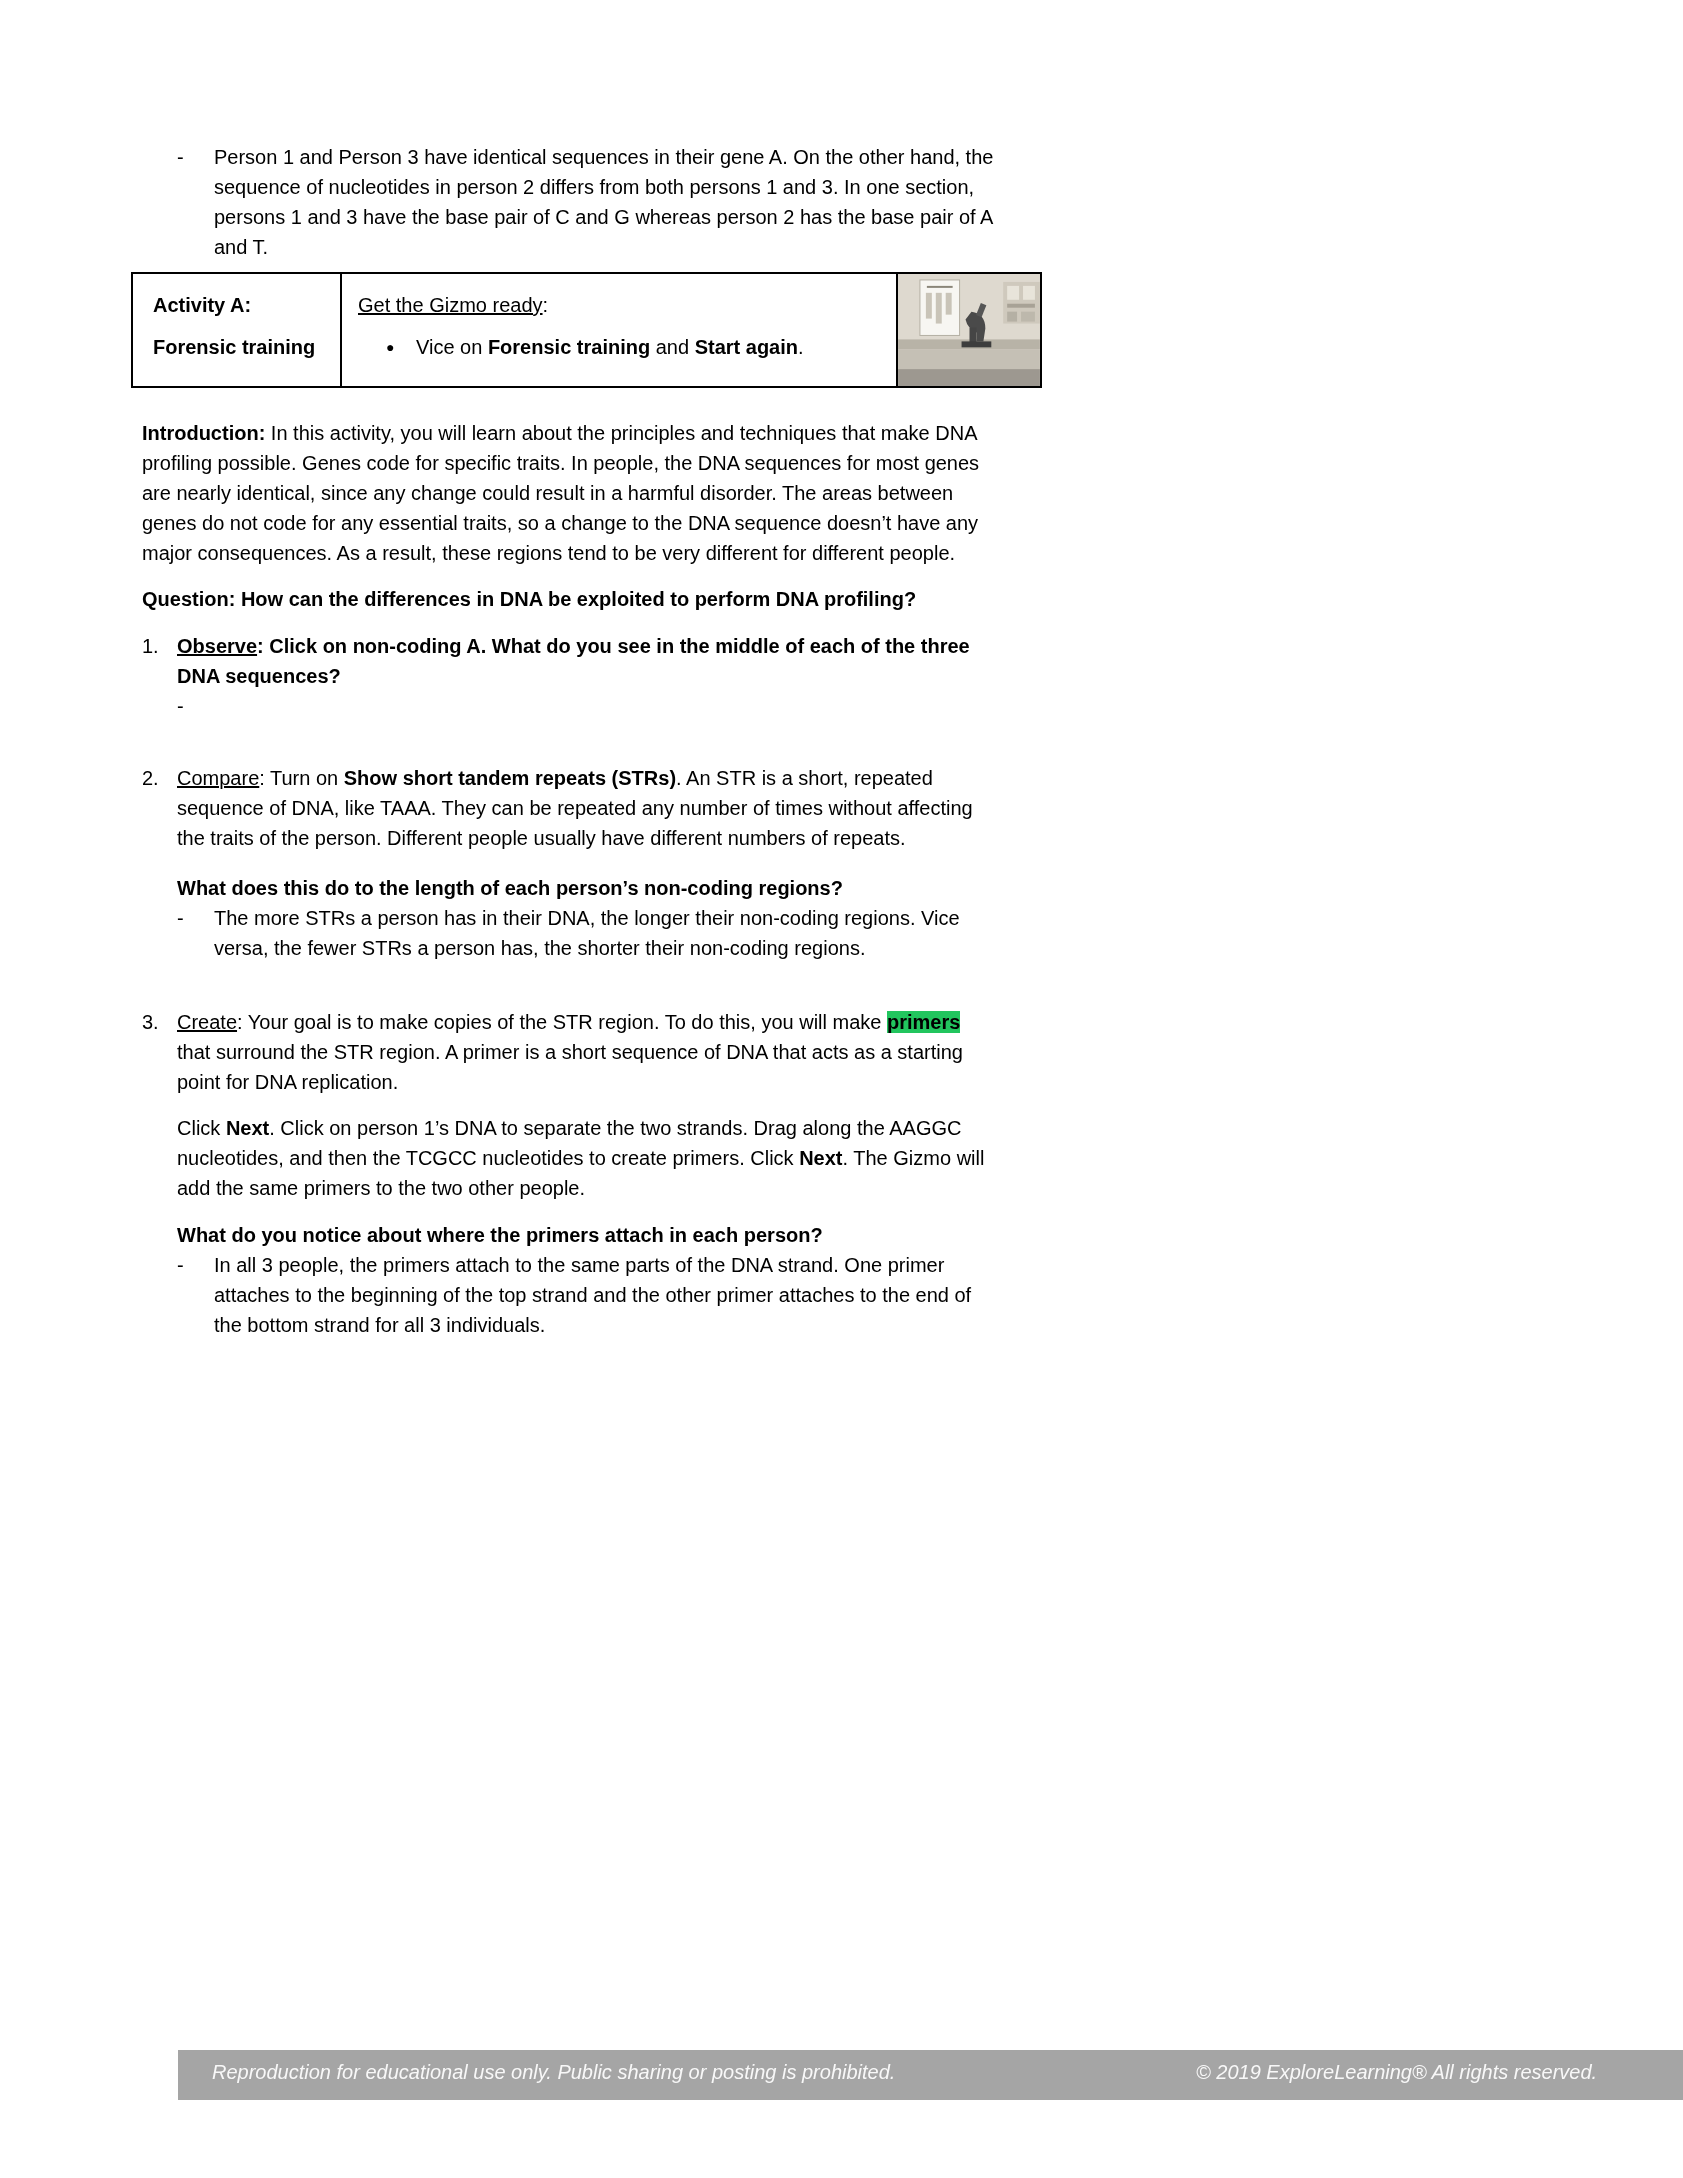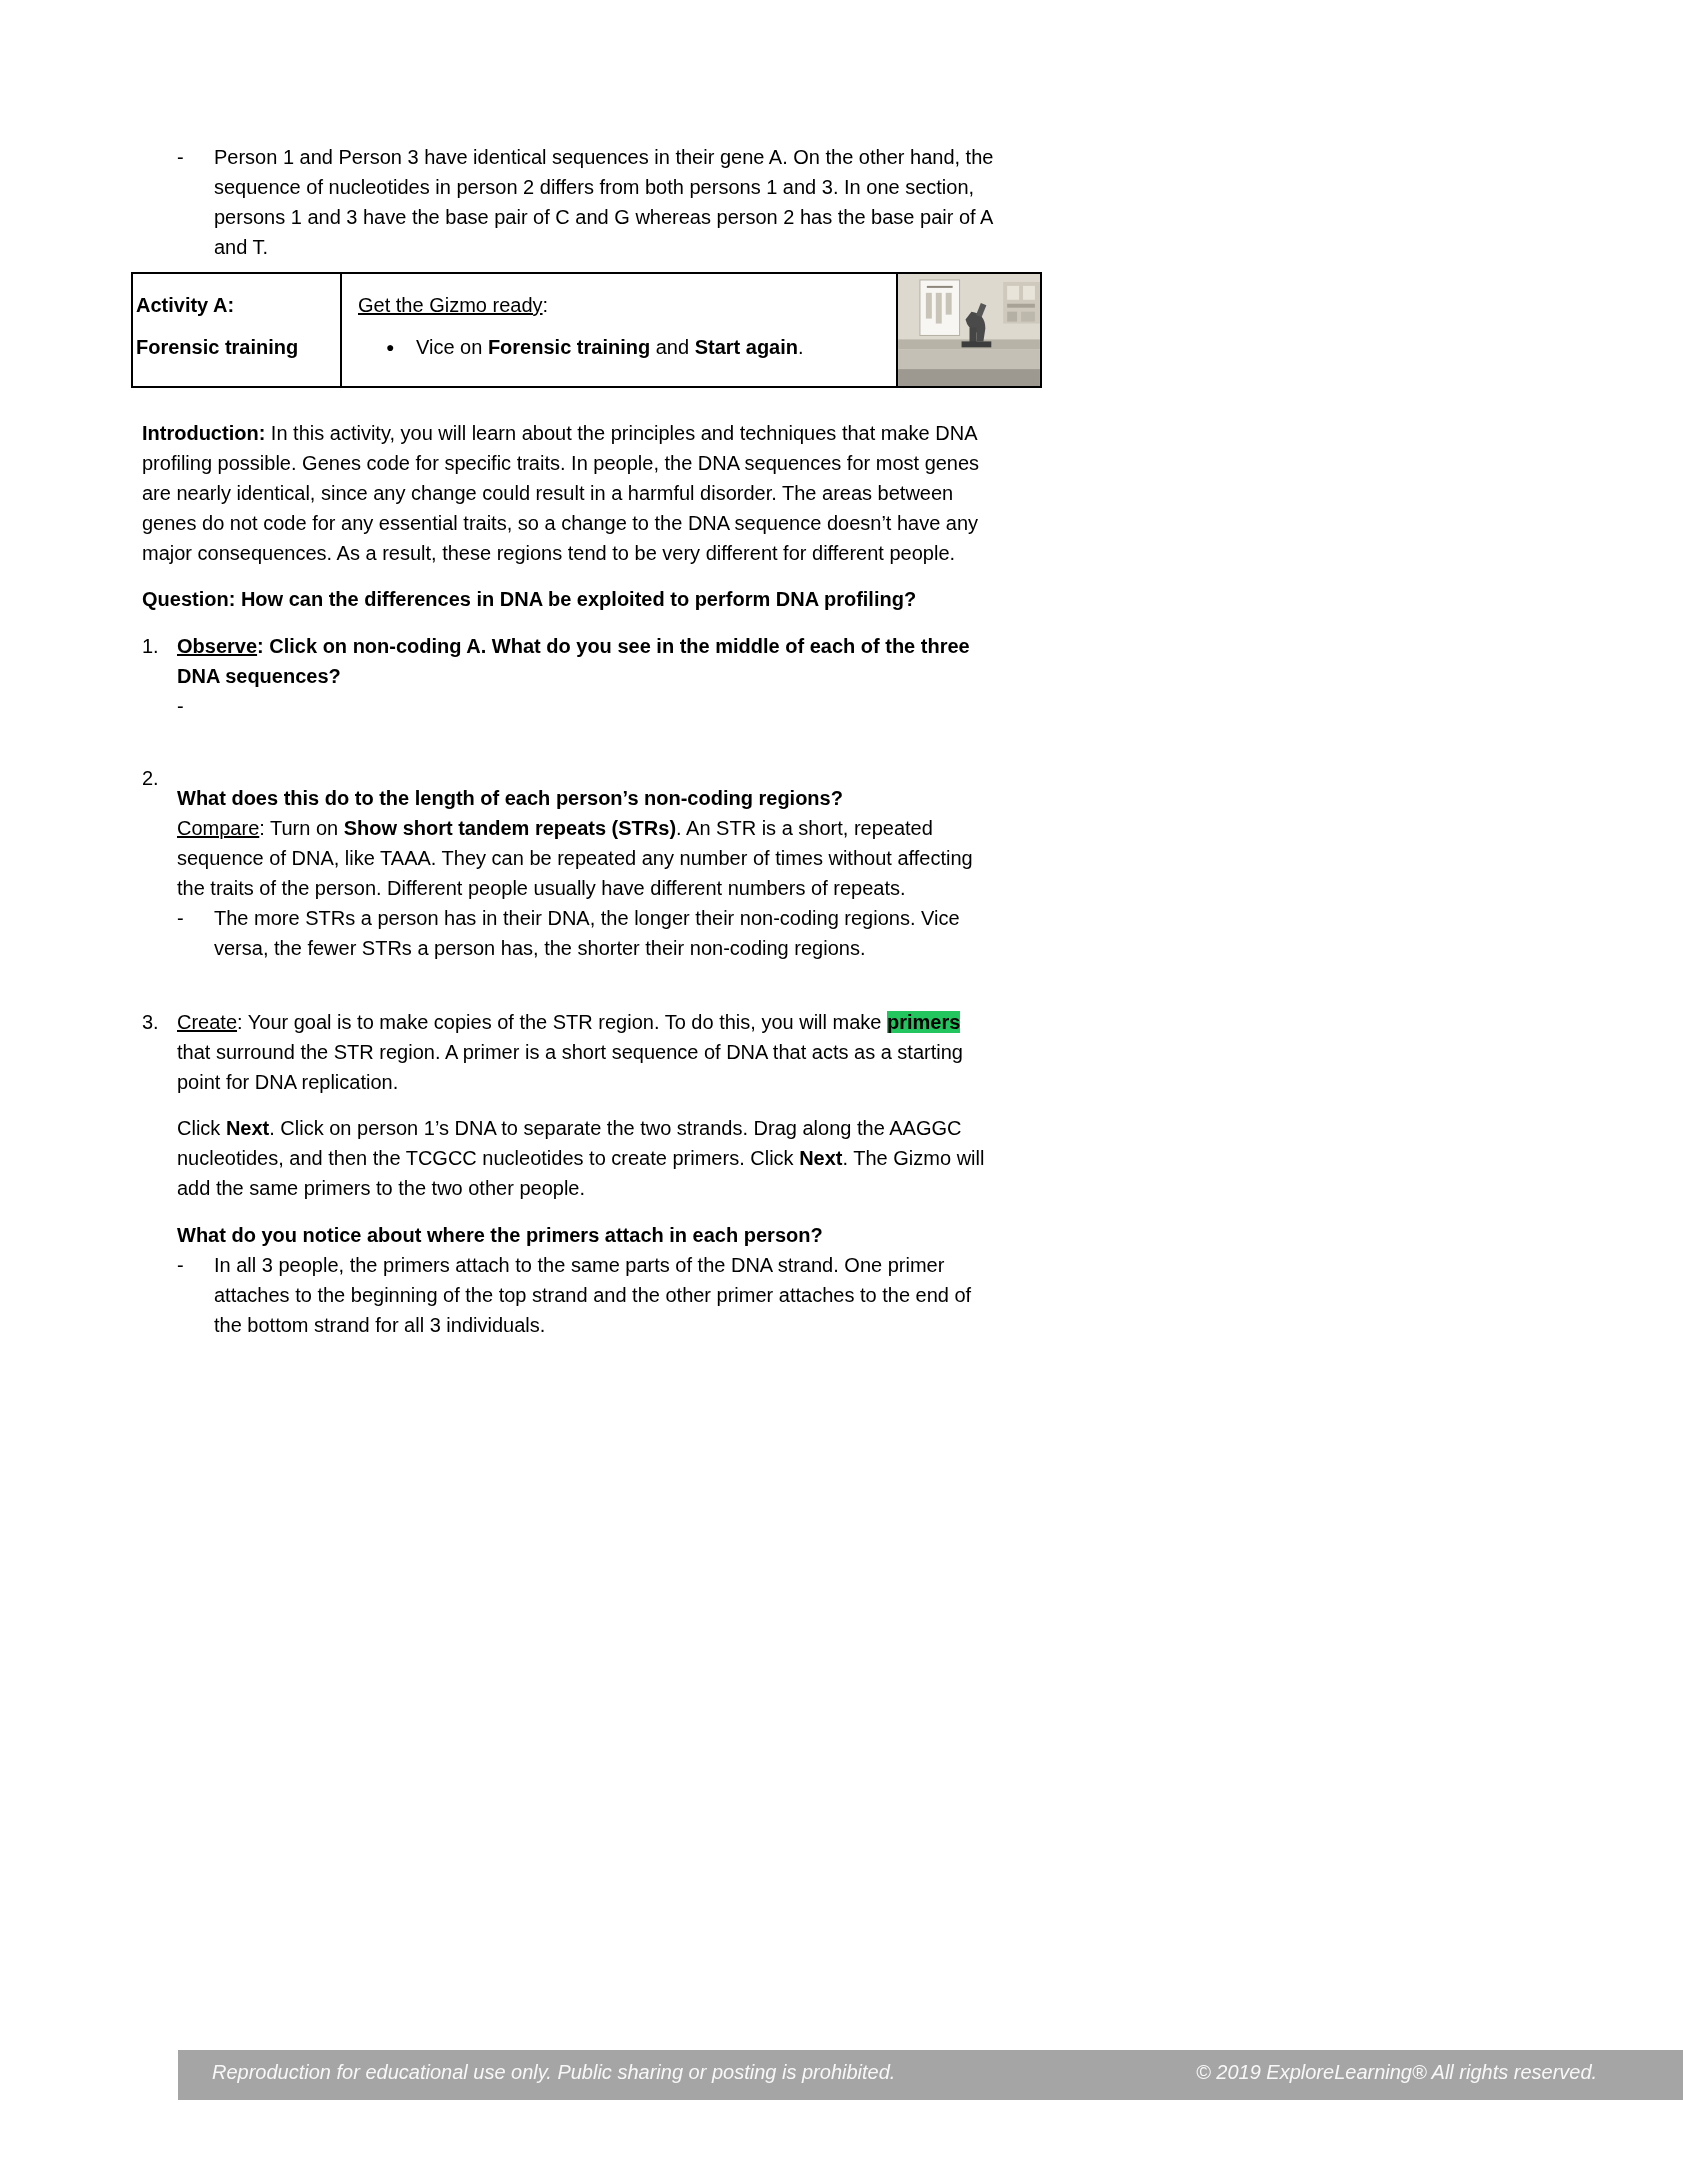--- a/index.html
+++ b/index.html
@@ -22,21 +22,21 @@
   p, .rich { white-space:pre; }
 
   
   .dash-row { display:flex; align-items:flex-start; }
   .dash-row > .marker { flex:0 0 37px; }
   .top-bullet { padding-left:35px; }
 
   
   .activity-table { border-collapse:collapse; table-layout:fixed; margin:10px 0 0 -11px; }
   .activity-table td { border:2px solid #000; vertical-align:top; height:112px; }
-  td.c1 { width:209px; padding:16px 3px; font-weight:bold;border-radius:13px; }
+  td.c1 { width:209px; padding:16px 20px; font-weight:bold;border-radius:13px; }
   td.c1 .line2 { margin-top:12px; }
   td.c2 { width:556px; padding:16px 16px; }
   td.c3 { width:142px; padding:0; }
   td.c3 svg { display:block; }
   .ready-bullet { display:flex; margin-top:12px; margin-left:28px; }
   .ready-bullet .bmark { flex:0 0 30px; font-size:14px; line-height:30px; }
 
   .intro { margin-top:30px; }
   .main-question { margin-top:16px; font-weight:bold; }
 
@@ -145,24 +145,24 @@
 DNA sequences?</b></p>
         <div class="dash-row">
           <span class="marker">-</span>
         </div>
       </div>
     </div>
 
     <div class="qitem q2">
       <span class="num">2.</span>
       <div class="body">
-        <p class="rich sub-question mt20">What does this do to the length of each person’s non-coding regions?</p>
         <p class="rich"><u>Compare</u><span>: Turn on </span><b>Show short tandem repeats (STRs)</b><span>. An STR is a short, repeated
 sequence of DNA, like TAAA. They can be repeated any number of times without affecting
 the traits of the person. Different people usually have different numbers of repeats.</span></p>
+        <p class="rich sub-question mt20">What does this do to the length of each person’s non-coding regions?</p>
         <div class="dash-row">
           <span class="marker">-</span>
           <p class="rich">The more STRs a person has in their DNA, the longer their non-coding regions. Vice
 versa, the fewer STRs a person has, the shorter their non-coding regions.</p>
         </div>
       </div>
     </div>
 
     <div class="qitem q3">
       <span class="num">3.</span>

